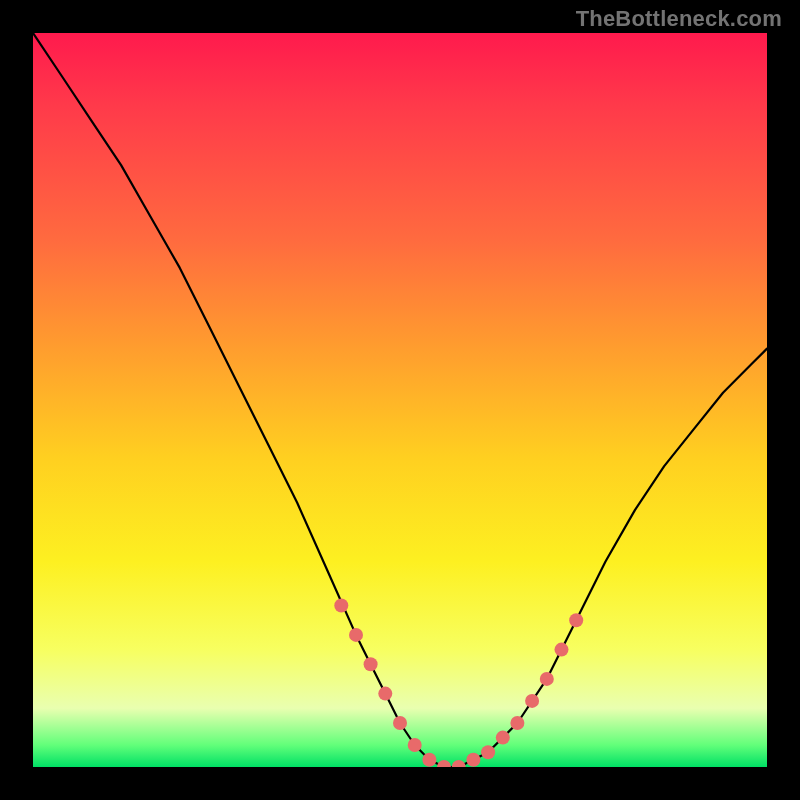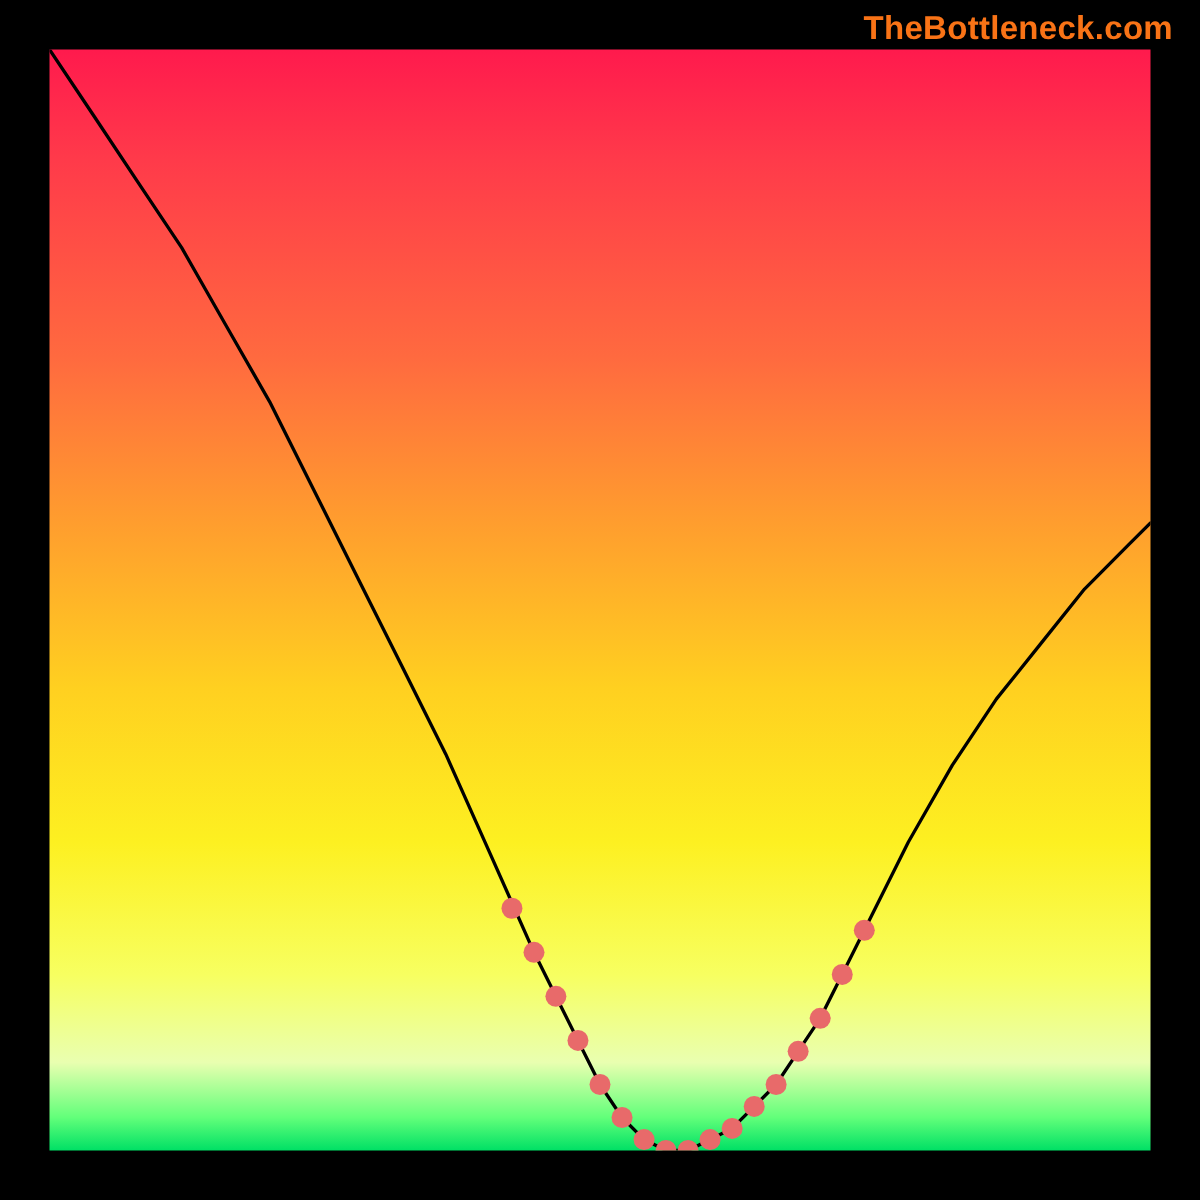--- a/index.html
+++ b/index.html
@@ -14,21 +14,21 @@
   .frame {
     position: relative;
     width: 800px;
     height: 800px;
     background: #000;
   }
   .watermark {
     position: absolute;
     top: 6px;
     right: 18px;
-    color: #f97316;
+    color: #737373;
     font-size: 22px;
     font-weight: 600;
     letter-spacing: 0.2px;
     z-index: 5;
   }
   .plot-area {
     position: absolute;
     left: 33px;
     top: 33px;
     width: 734px;

